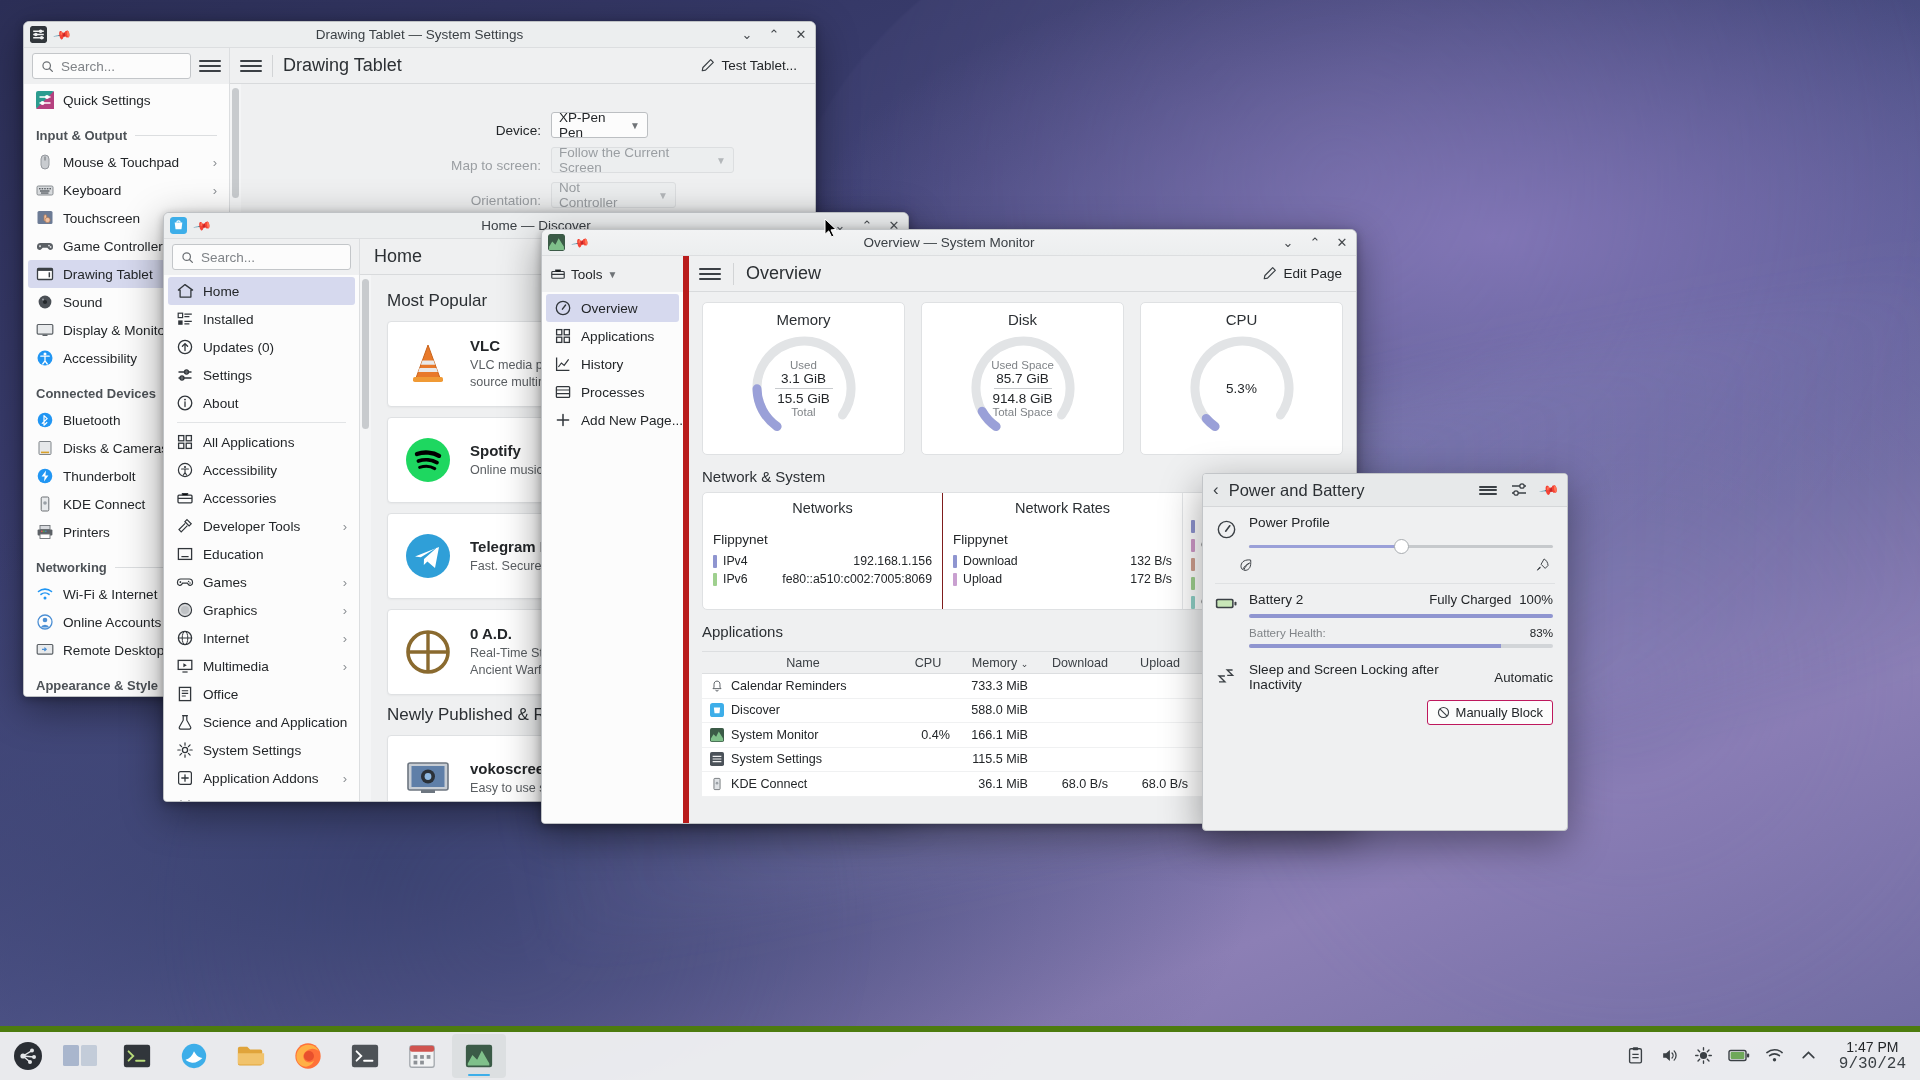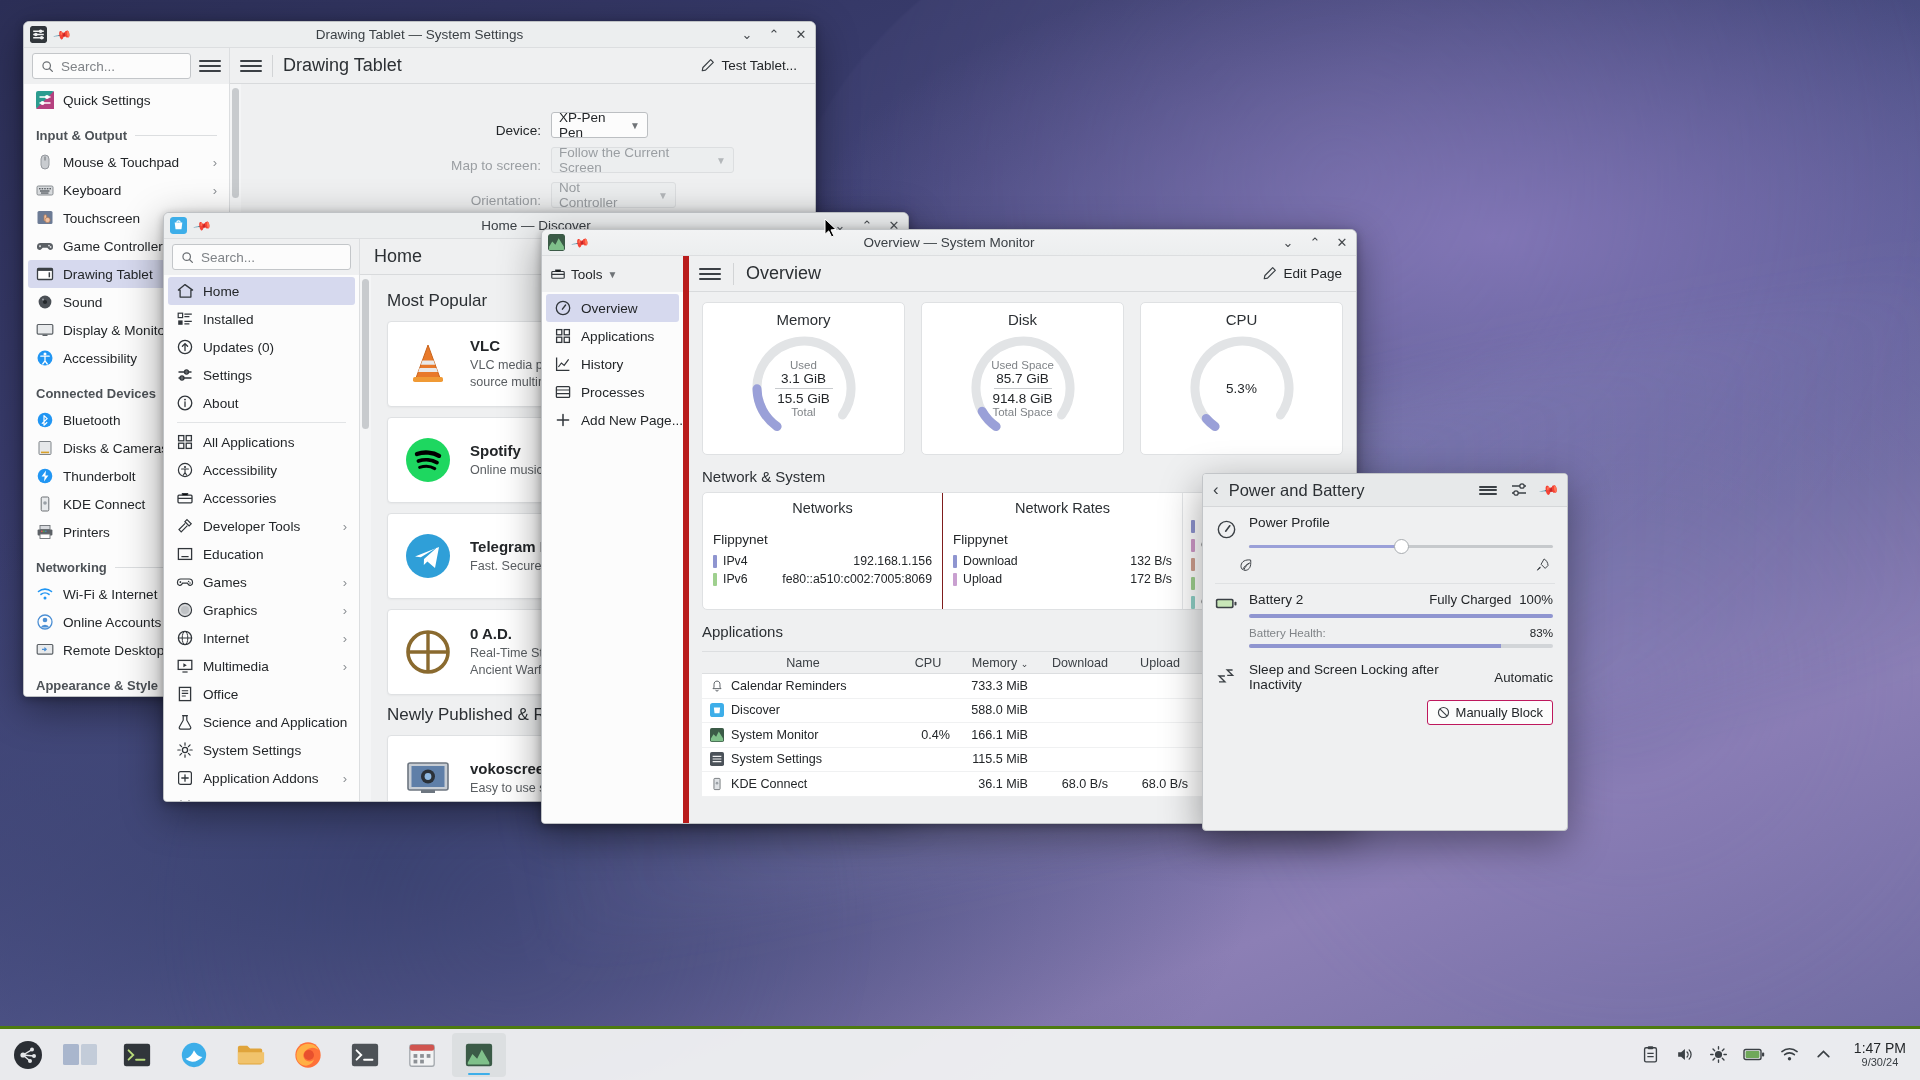--- a/index.html
+++ b/index.html
@@ -218,33 +218,33 @@
   .bar { height: 4px; background: #d2d5d8; border-radius: 2px; margin-top: 7px; overflow: hidden; }
   .bar > i { display: block; height: 100%; background: #8f95d0; }
   .small { font-size: 11.6px; color: #7f8387; }
   .block-btn { display: inline-flex; align-items: center; gap: 6px; background: #fcfcfc;
                border: 1px solid #be185d; border-radius: 3px; padding: 4px 9px;
                font-size: 13px; color: #232629; cursor: pointer; }
 
   
   #taskbar {
     position: absolute; left: 0; bottom: 0; width: 1920px; height: 54px;
-    background: rgba(239,240,241,.96); border-top: 3px solid #4d7c0f;
+    background: rgba(239,240,241,.96); border-top: 6px solid #4d7c0f;
     display: flex; align-items: center; padding: 0 6px; gap: 3px;
   }
   .tb-launcher { width: 44px; height: 44px; display: flex; align-items: center; justify-content: center; cursor: pointer; }
   .tb-task { width: 54px; height: 44px; display: flex; align-items: center; justify-content: center;
              border-radius: 4px; cursor: pointer; position: relative; }
   .tb-task.active { background: #dcdfe1; }
   .tb-task.active::after { content: ""; position: absolute; bottom: 2px; left: 16px; width: 22px; height: 2px;
                            background: #3daee9; border-radius: 1px; }
   .tray { margin-left: auto; display: flex; align-items: center; gap: 15px; padding-right: 8px; }
   .clock { text-align: center; line-height: 1.15; padding-left: 6px; }
   .clock .t { font-size: 14px; color: #232629; }
-  .clock .d { font-size: 11px; color: #3b4045; }
+  .clock .d { font-size: 16px; color: #3b4045; font-family: Liberation Mono, monospace; }
   .tray-ico { width: 19px; height: 19px; display: block; cursor: pointer; }
 
   
   #cursor { position: absolute; left: 824px; top: 218px; width: 14px; height: 21px; pointer-events: none; }
 </style>
 </head>
 <body>
 
 <div id="desktop">
   <div class="wave w1"></div>

